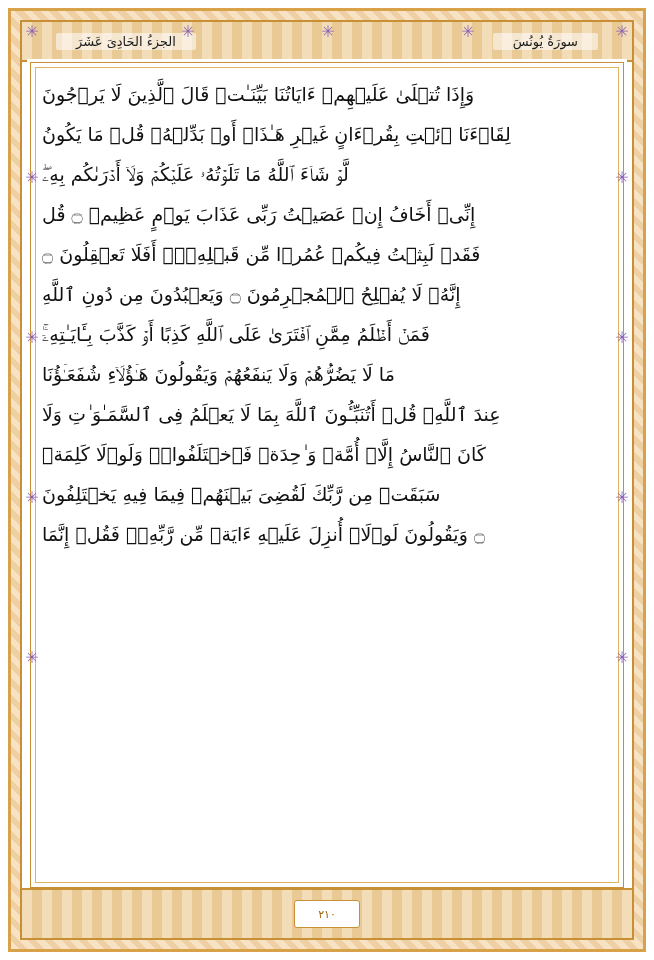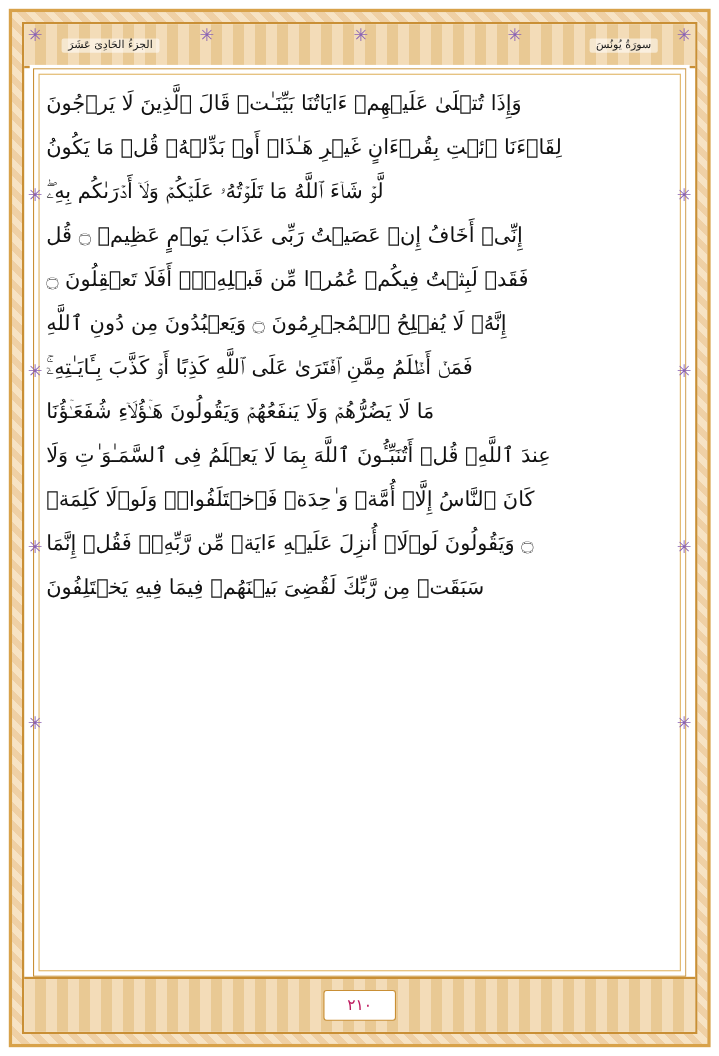--- a/index.html
+++ b/index.html
@@ -89,27 +89,27 @@
       repeating-linear-gradient(90deg,
         #f3dcb8 0px, #f3dcb8 10px,
         #e9c994 10px, #e9c994 20px);
     display: flex;
     align-items: center;
     justify-content: space-between;
     padding: 0 34px;
   }
   .header-text {
     font-family: "DejaVu Sans", sans-serif;
-    font-size: 10px;
+    font-size: 13px;
     color: #1a1a1a;
     direction: rtl;
     letter-spacing: 0.5px;
     white-space: nowrap;
     background: rgba(255,255,255,0.55);
-    padding: 1px 6px;
+    padding: 1px 20px;
     border-radius: 2px;
   }
 
   
   .footer-band {
     position: absolute;
     left: 22px;
     bottom: 22px;
     right: 22px;
     height: 50px;
@@ -125,22 +125,22 @@
   }
   .page-number-box {
     min-width: 64px;
     height: 26px;
     background: #ffffff;
     border: 1.5px solid #c98f35;
     border-radius: 3px;
     display: flex;
     align-items: center;
     justify-content: center;
-    font-size: 14px;
-    color: #be185d;
+    font-size: 11px;
+    color: #a16207;
     direction: rtl;
   }
 
   
   .text-body {
     position: absolute;
     left: 42px;
     top: 74px;
     right: 42px;
     bottom: 86px;
@@ -200,21 +200,21 @@
     <div class="ayah-line">وَإِذَا تُتۡلَىٰ عَلَيۡهِمۡ ءَايَاتُنَا بَيِّنَـٰتࣲ قَالَ ٱلَّذِينَ لَا يَرۡجُونَ</div>
     <div class="ayah-line">لِقَاۤءَنَا ٱئۡتِ بِقُرۡءَانٍ غَيۡرِ هَـٰذَاۤ أَوۡ بَدِّلۡهُۚ قُلۡ مَا يَكُونُ</div>
     <div class="ayah-line">لَّوۡ شَاۤءَ ٱللَّهُ مَا تَلَوۡتُهُۥ عَلَيۡكُمۡ وَلَاۤ أَدۡرَىٰكُم بِهِۦۖ</div>
     <div class="ayah-line">إِنِّیۤ أَخَافُ إِنۡ عَصَيۡتُ رَبِّی عَذَابَ يَوۡمٍ عَظِيمࣲ ۝ قُل</div>
     <div class="ayah-line">فَقَدۡ لَبِثۡتُ فِيكُمۡ عُمُرࣰا مِّن قَبۡلِهِۦۤۚ أَفَلَا تَعۡقِلُونَ ۝</div>
     <div class="ayah-line">إِنَّهُۥ لَا يُفۡلِحُ ٱلۡمُجۡرِمُونَ ۝ وَيَعۡبُدُونَ مِن دُونِ ٱللَّهِ</div>
     <div class="ayah-line">فَمَنۡ أَظۡلَمُ مِمَّنِ ٱفۡتَرَىٰ عَلَى ٱللَّهِ كَذِبًا أَوۡ كَذَّبَ بِـَٔايَـٰتِهِۦۤۚ</div>
     <div class="ayah-line">مَا لَا يَضُرُّهُمۡ وَلَا يَنفَعُهُمۡ وَيَقُولُونَ هَـٰۤؤُلَاۤءِ شُفَعَـٰۤؤُنَا</div>
     <div class="ayah-line">عِندَ ٱللَّهِۚ قُلۡ أَتُنَبِّـُٔونَ ٱللَّهَ بِمَا لَا يَعۡلَمُ فِی ٱلسَّمَـٰوَ ٰتِ وَلَا</div>
     <div class="ayah-line">كَانَ ٱلنَّاسُ إِلَّاۤ أُمَّةࣰ وَ ٰحِدَةࣰ فَٱخۡتَلَفُوا۟ۚ وَلَوۡلَا كَلِمَةࣱ</div>
+    <div class="ayah-line">سَبَقَتۡ مِن رَّبِّكَ لَقُضِیَ بَيۡنَهُمۡ فِيمَا فِيهِ يَخۡتَلِفُونَ</div>
     <div class="ayah-line">۝ وَيَقُولُونَ لَوۡلَاۤ أُنزِلَ عَلَيۡهِ ءَايَةࣱ مِّن رَّبِّهِۦۖ فَقُلۡ إِنَّمَا</div>
-    <div class="ayah-line">سَبَقَتۡ مِن رَّبِّكَ لَقُضِیَ بَيۡنَهُمۡ فِيمَا فِيهِ يَخۡتَلِفُونَ</div>
   </div>
 
   <div class="footer-band">
     <div class="page-number-box">٢١٠</div>
   </div>
 
 </div>
 
 </body></html>

